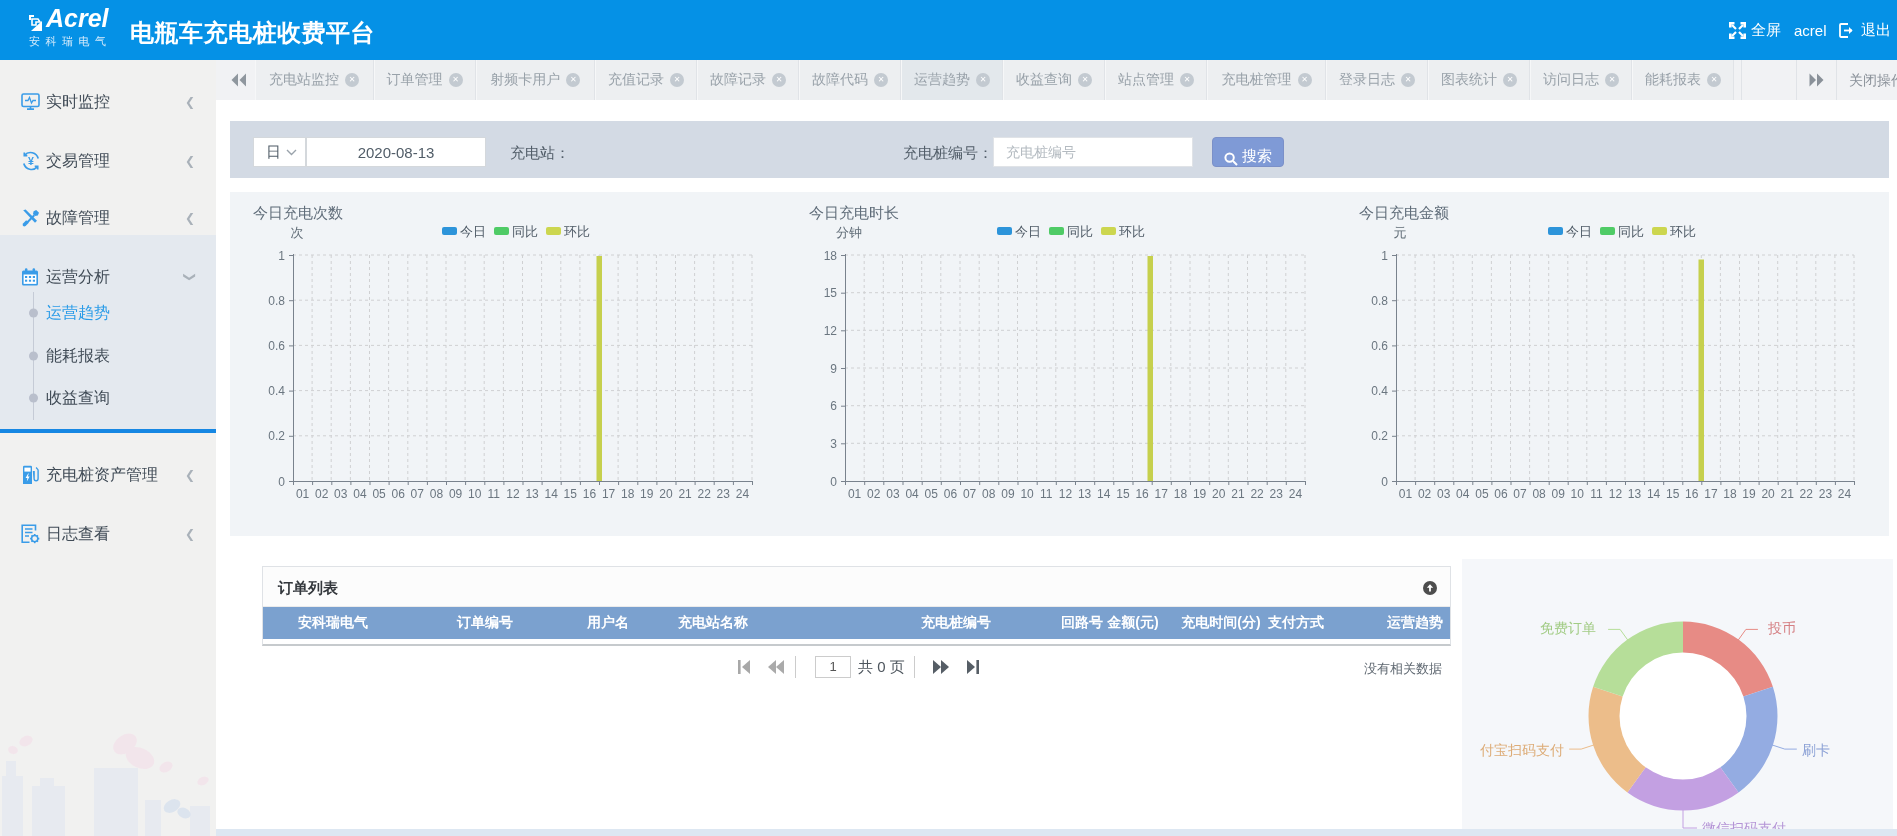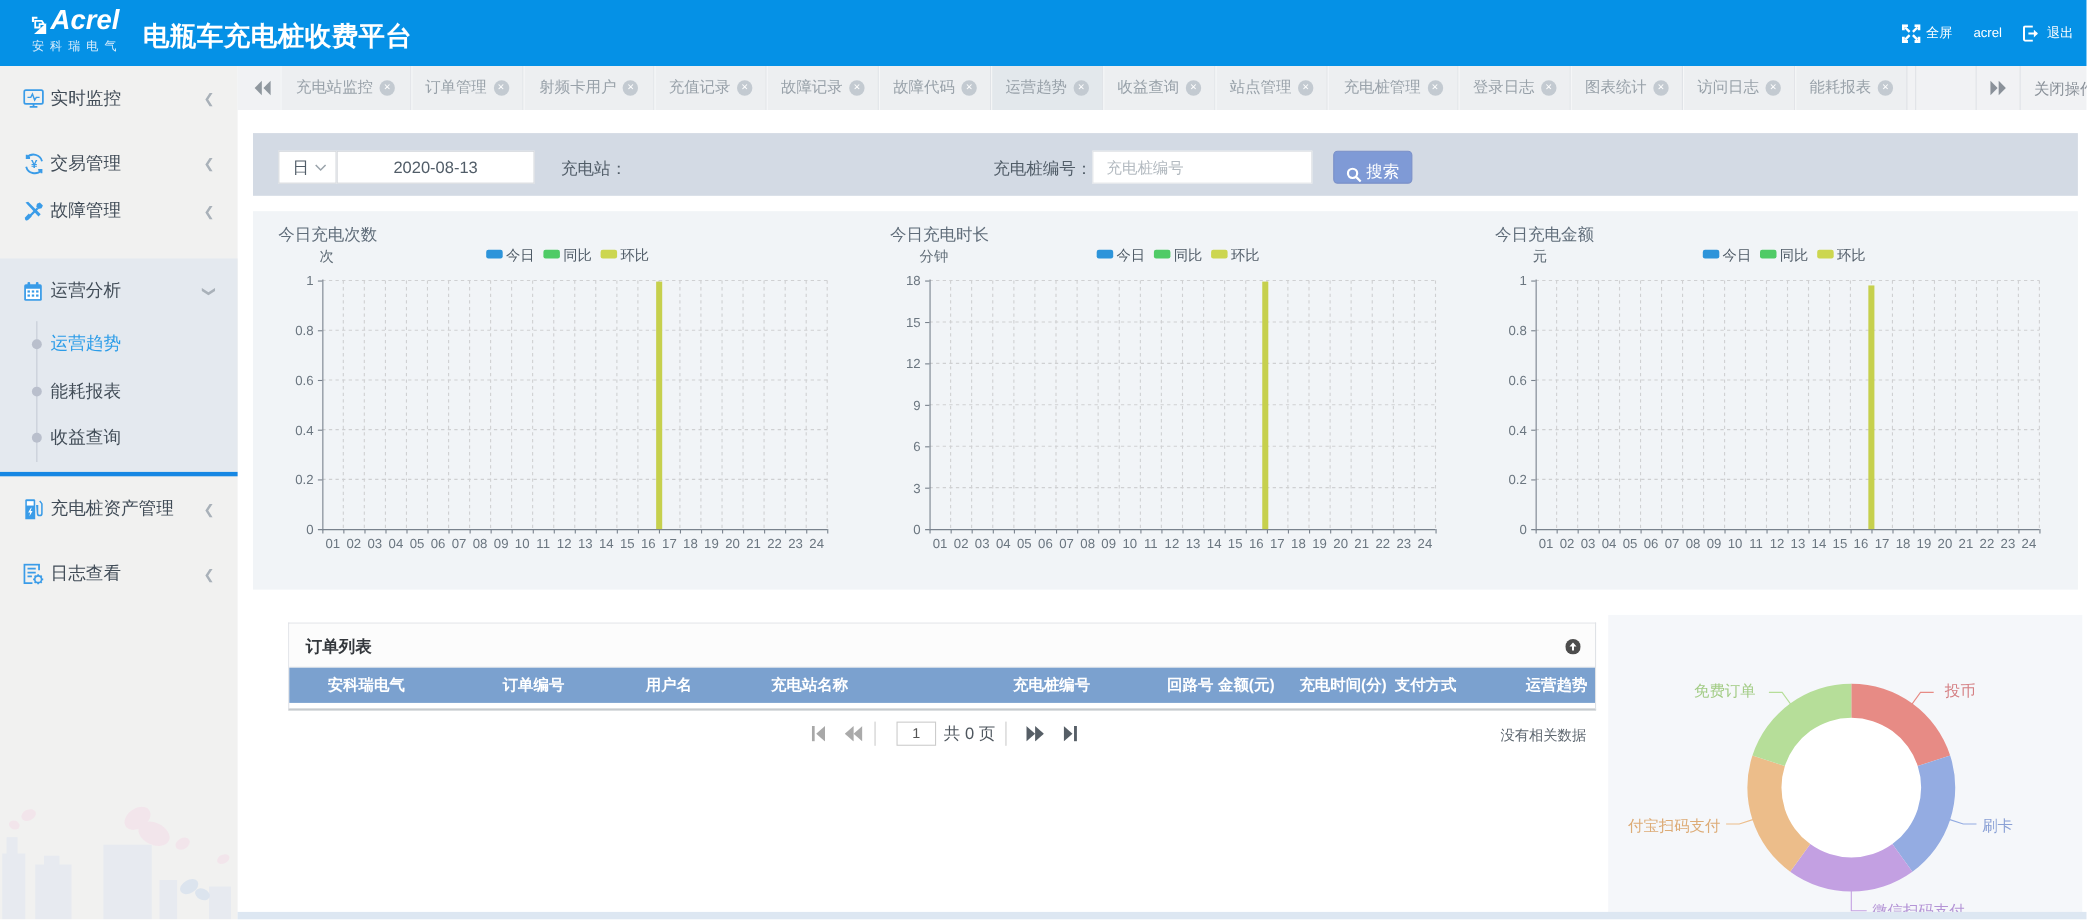--- a/index.html
+++ b/index.html
@@ -9,25 +9,25 @@
 #page { position:relative; width:1897px; height:836px; }
 .abs { position:absolute; }
 
 
 #header { position:absolute; left:0; top:0; width:1897px; height:60px; background:#0591e6; }
 #logo-icon { position:absolute; left:28px; top:15px; }
 #logo-acrel { position:absolute; left:46px; top:4px; color:#fff; font-size:25px; font-weight:bold;
   font-style:italic; letter-spacing:0px; }
 #logo-sub { position:absolute; left:29px; top:34px; color:#d9ecfb; font-size:11px; letter-spacing:5.5px; white-space:nowrap; }
 #title { position:absolute; left:130px; top:17px; color:#fff; font-size:24px; font-weight:bold; letter-spacing:0.5px;}
-.hright { position:absolute; top:0; height:60px; display:flex; align-items:center; color:#fff; font-size:12px; }
+.hright { position:absolute; top:0; height:60px; display:flex; align-items:center; color:#fff; font-size:15px; }
 
 
 #sidebar { position:absolute; left:0; top:60px; width:216px; height:776px; background:#f1f1f0; }
-.mitem { position:absolute; left:0; width:216px; height:59px; }
+.mitem { position:absolute; left:0; width:216px; height:59px;margin-top:12px; }
 .mitem .txt { position:absolute; left:46px; top:50%; transform:translateY(-50%); font-size:16px; color:#414c57; }
 .mitem .chev { position:absolute; right:21px; top:50%; transform:translateY(-50%); color:#a9b1b9; font-size:12px;}
 .mitem svg { position:absolute; left:21px; top:50%; transform:translateY(-50%); }
 #mgroup { position:absolute; left:0; top:175px; width:216px; height:194px; background:#e4e9ef; }
 .sub { position:absolute; left:46px; transform:translateY(-50%); font-size:16px; color:#414c57; }
 .dot { position:absolute; left:29px; width:9px; height:9px; border-radius:50%; background:#b9bfcc; transform:translateY(-50%);} 
 #subline { position:absolute; left:32.5px; top:57px; width:1px; height:128px; background:#c5cbd6; }
 #bluebar { position:absolute; left:0; top:369px; width:216px; height:4px; background:#1687e3; }
 #deco { position:absolute; left:0; bottom:0; width:216px; height:150px; overflow:hidden; }
 
@@ -122,21 +122,21 @@
         <svg width="20" height="20" viewBox="0 0 20 20">
           <g fill="none" stroke="#3a9ce8">
     <path d="M17.2 7.5 A8 8 0 0 0 3.5 4.2 M3.3 1.6 L3.3 4.6 L6.3 4.6" stroke-width="1.7"></path>
     <path d="M2.8 12.5 A8 8 0 0 0 16.5 15.8 M16.7 18.4 L16.7 15.4 L13.7 15.4" stroke-width="1.7"></path>
     </g>
           <text x="10" y="14" font-size="10.5" fill="#3a9ce8" text-anchor="middle" font-weight="bold">¥</text>
         </svg>
         <span class="txt">交易管理</span>
         <span class="chev">❮</span>
       </div>
-  <div class="mitem" style="top:102px;">
+  <div class="mitem" style="top:116px;">
         <svg width="20" height="20" viewBox="0 0 20 20">
           <g fill="#3a9ce8">
     <path d="M2.2 2.2 L4.6 1.4 L16 12.8 L14 14.8 Z"></path>
     <path d="M15.2 2.0 L18.0 4.8 L16.8 7.4 L13.9 7.9 L12.0 6.0 L12.6 3.2 Z"></path>
     <path d="M12.6 6.6 L5.2 14.0 L6.6 15.4 L14.0 8.0 Z"></path>
     <path d="M2.0 15.4 L5.2 12.2 L7.8 14.8 L4.6 18.0 Q3.2 18.8 2.1 17.9 Q1.2 16.8 2.0 15.4 Z"></path>
     </g>
         </svg>
         <span class="txt">故障管理</span>
         <span class="chev">❮</span>
@@ -599,21 +599,21 @@
     <span id="opname">订单列表</span>
     <svg style="position:absolute;right:13px;top:14px;" width="14" height="14" viewBox="0 0 14 14">
       <circle cx="7" cy="7" r="7" fill="#4d4d4d"></circle>
       <path d="M7 3.2 L10.2 6.8 L7.9 6.8 L7.9 10.4 L6.1 10.4 L6.1 6.8 L3.8 6.8 Z" fill="#fff"></path>
     </svg>
   </div>
   <div id="bluerow">
         <span class="bcol" style="left:70px;">安科瑞电气</span>
         <span class="bcol" style="left:222px;">订单编号</span>
         <span class="bcol" style="left:345px;">用户名</span>
-        <span class="bcol" style="left:473px;">充电站名称</span>
+        <span class="bcol" style="left:450px;">充电站名称</span>
         <span class="bcol" style="left:693px;">充电桩编号</span>
         <span class="bcol" style="left:791px;margin-left:28px;">回路号</span>
         <span class="bcol" style="left:870px;">金额(元)</span>
         <span class="bcol" style="left:958px;">充电时间(分)</span>
         <span class="bcol" style="left:1033px;">支付方式</span>
         <span class="bcol" style="left:1152px;">运营趋势</span>
       </div>
 </div>
 <div id="pager">
   <svg class="pgico" style="left:476px;" width="13" height="14" viewBox="0 0 13 14">

